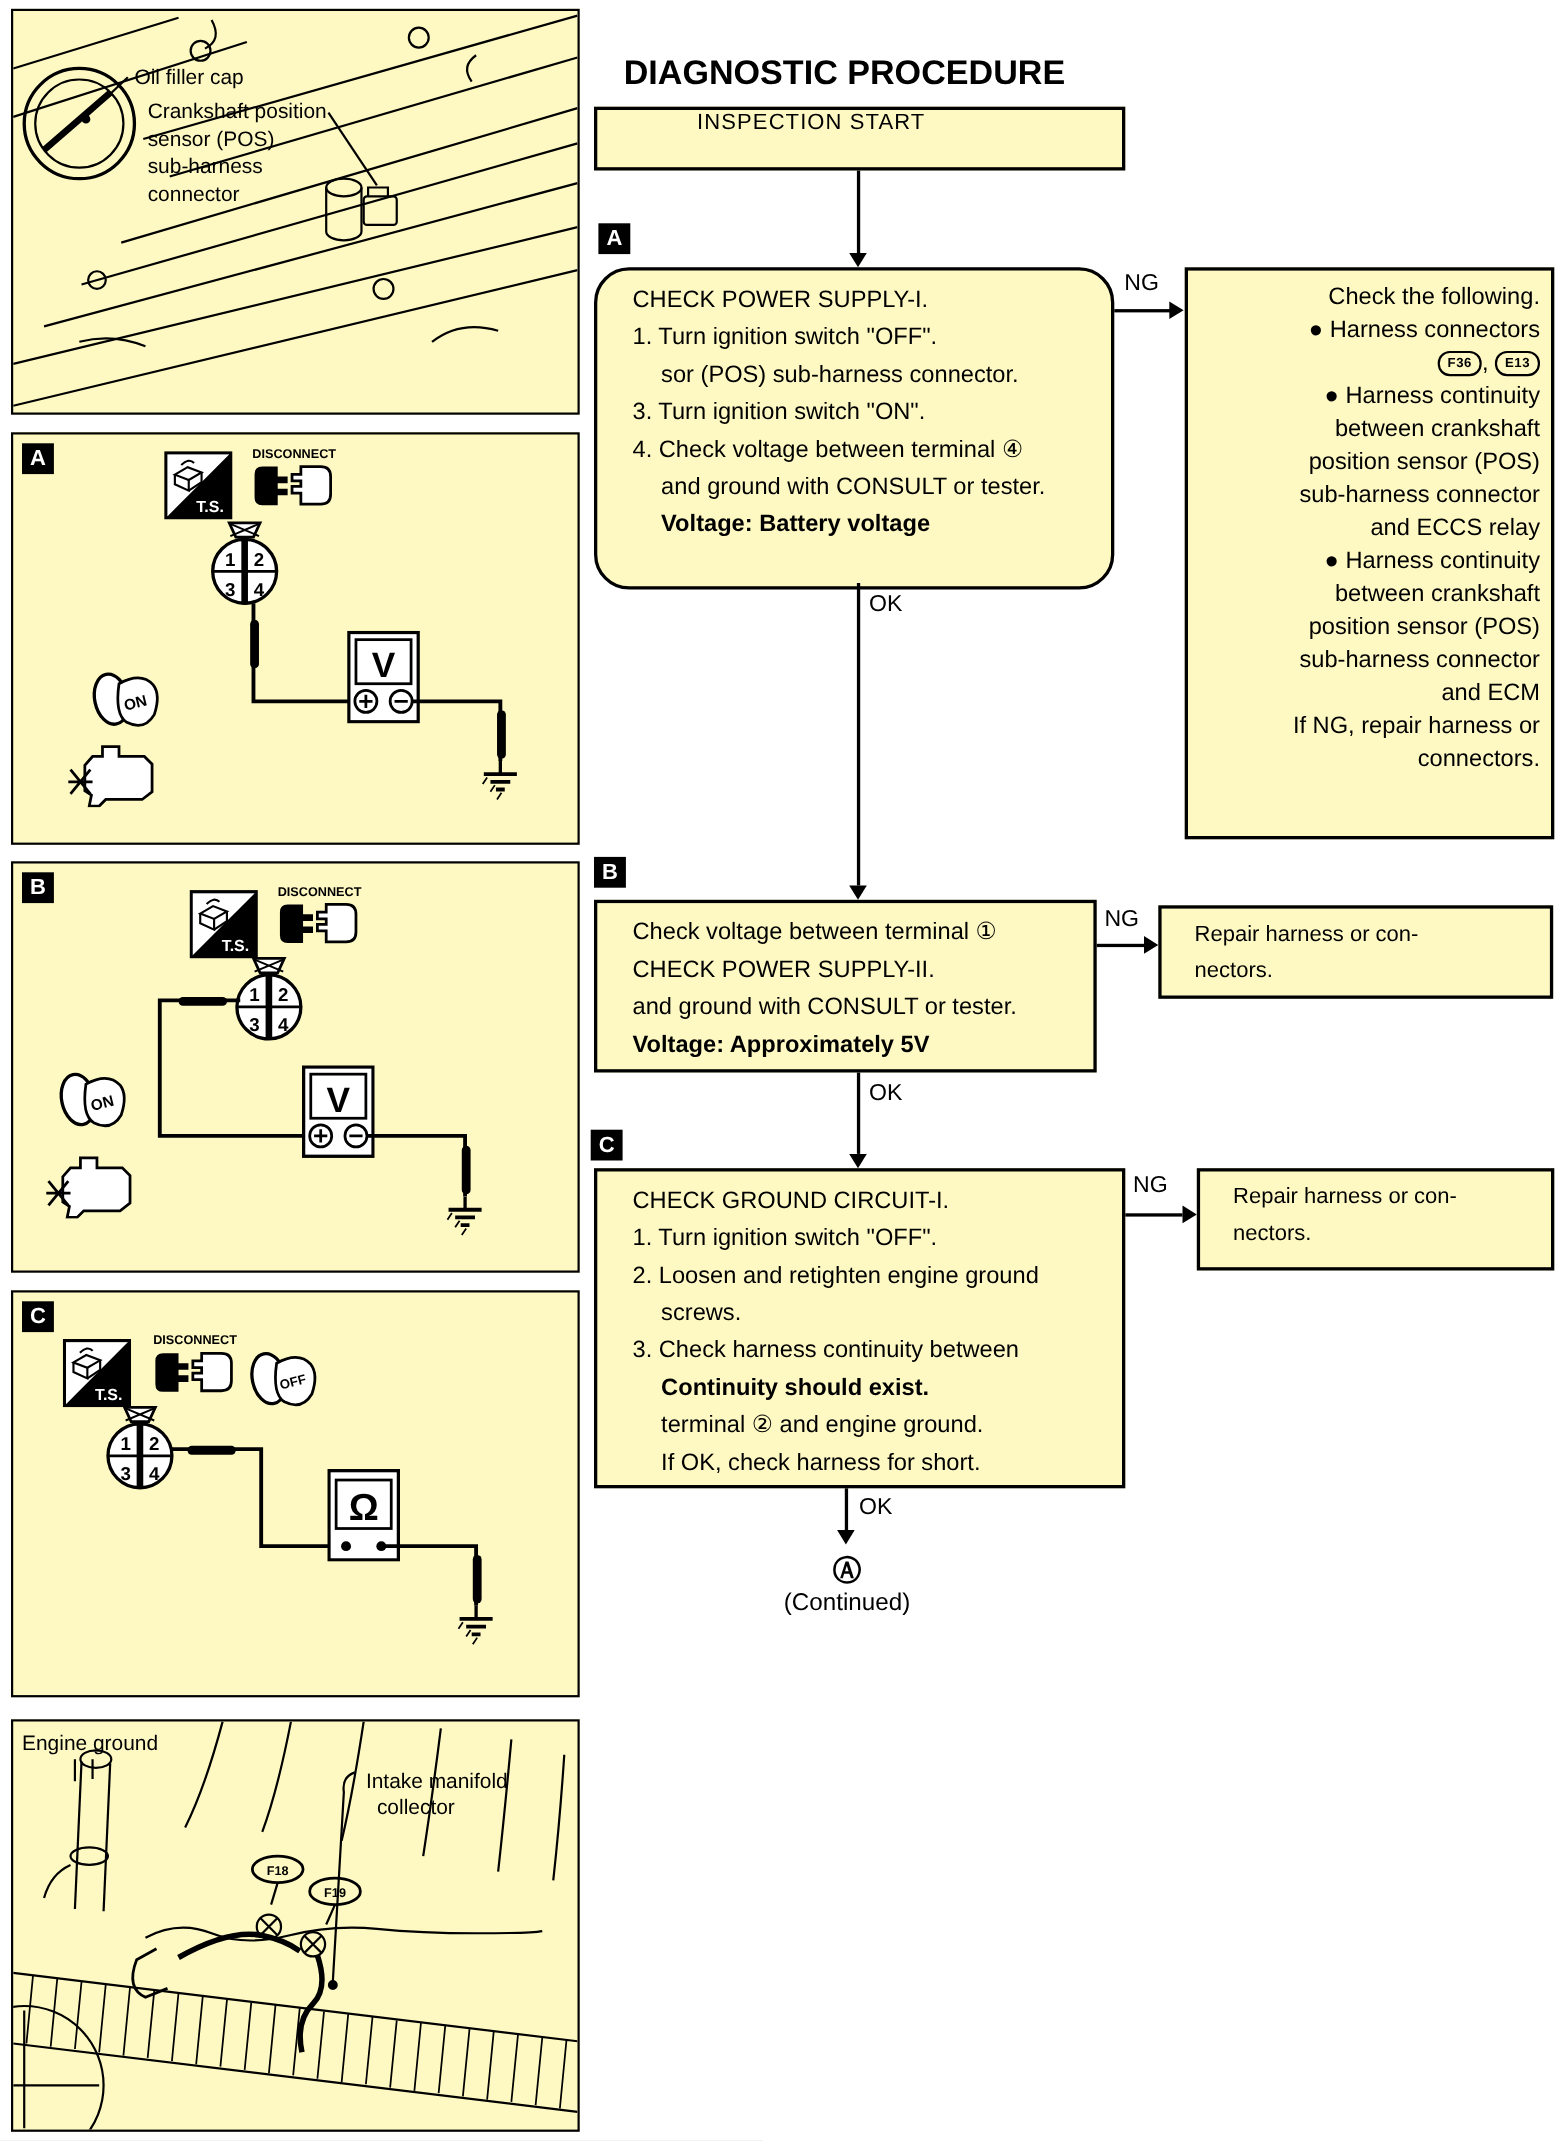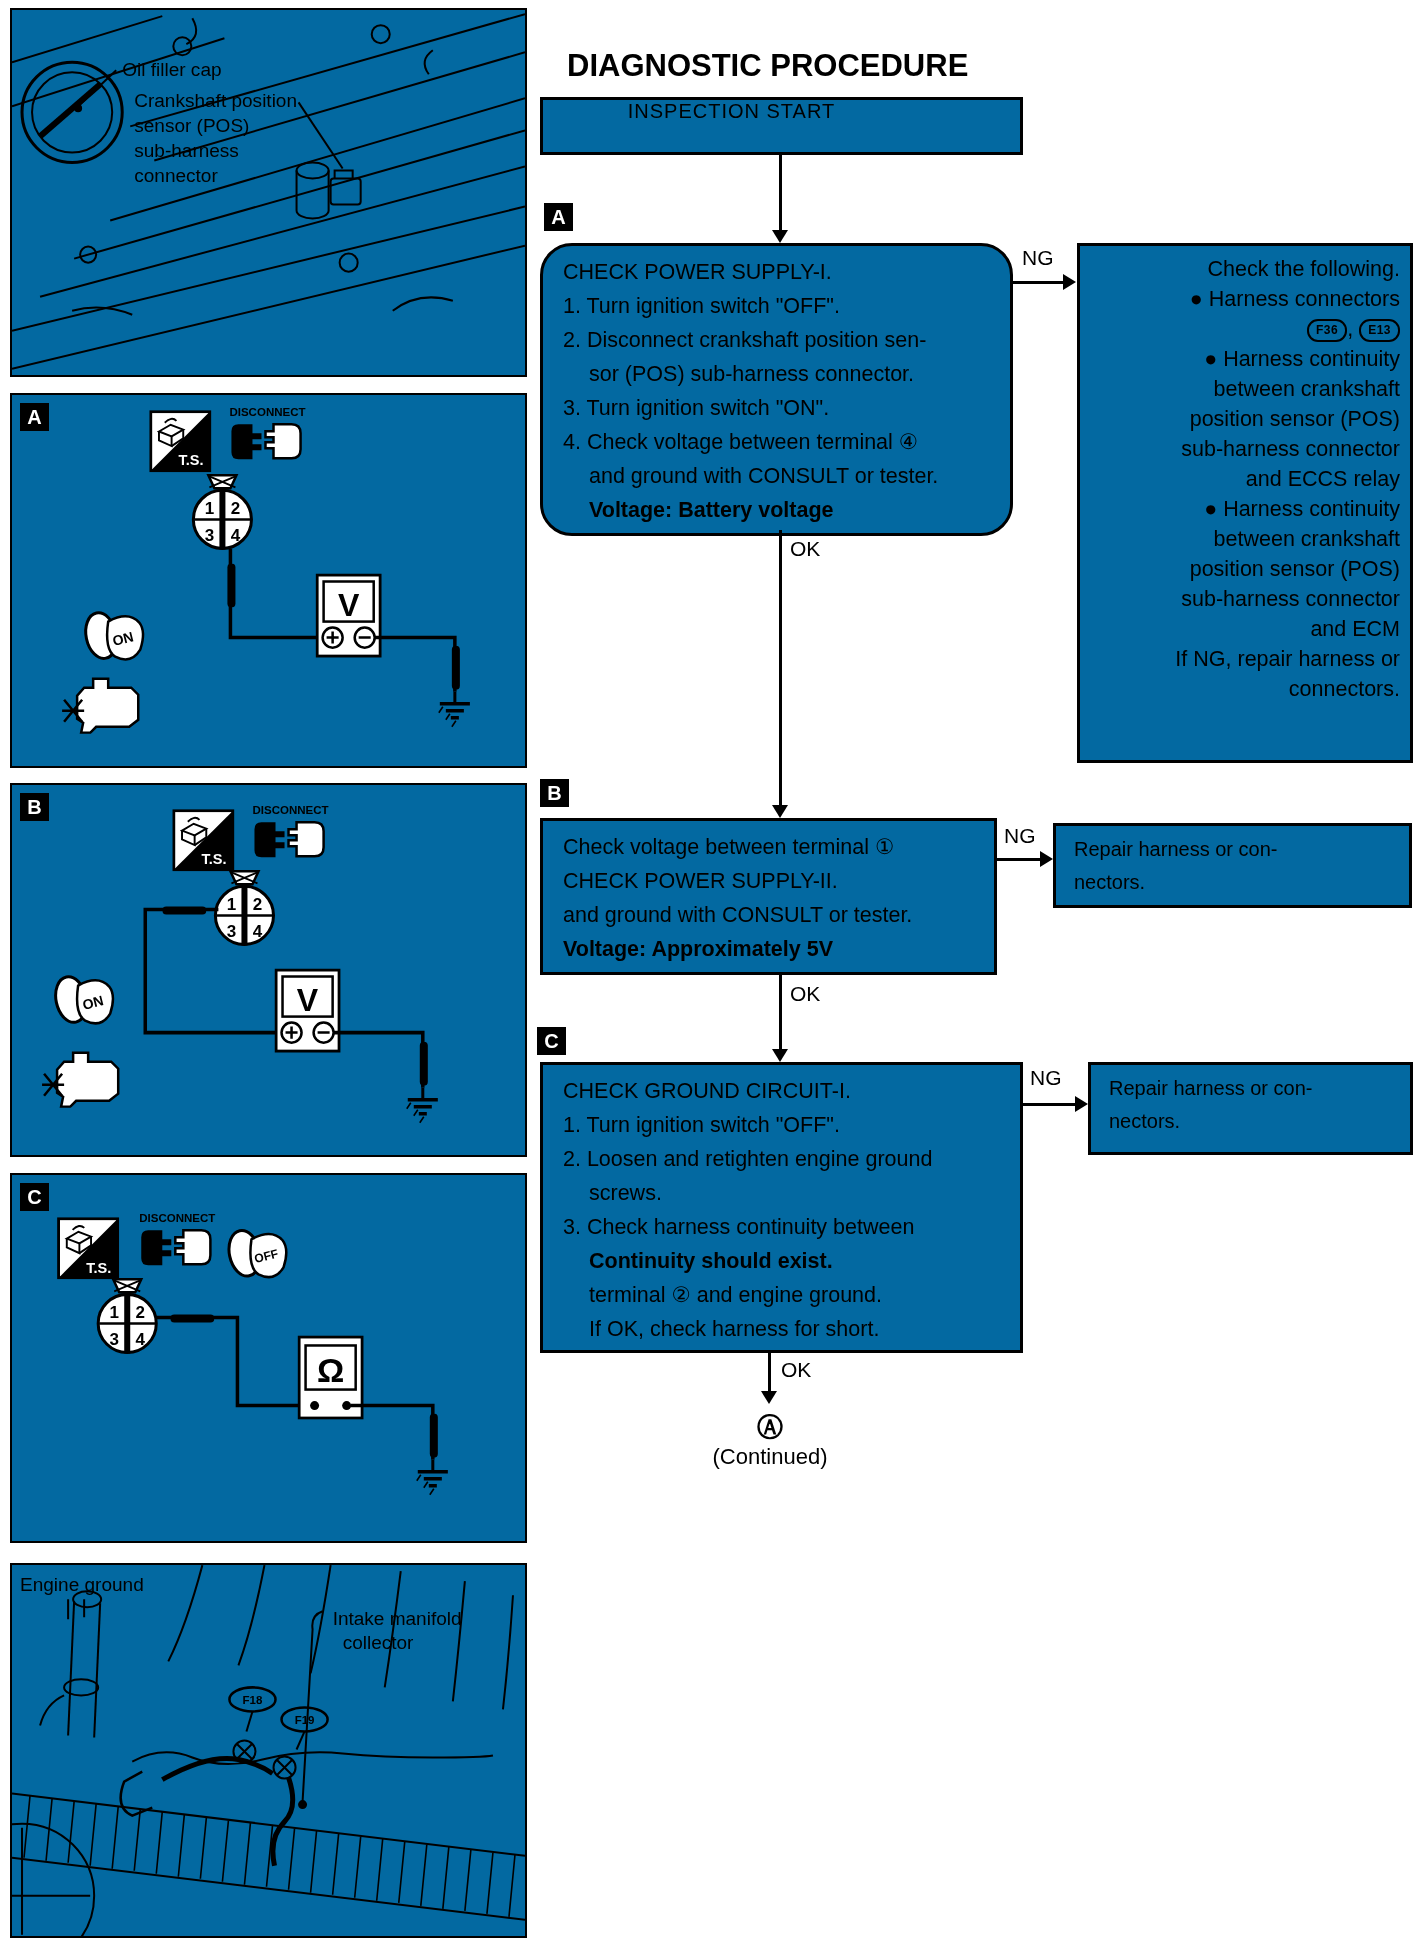--- a/index.html
+++ b/index.html
@@ -1,20 +1,20 @@
 <!DOCTYPE html>
 <html><head>
 <meta charset="utf-8">
 <style>
   html,body{margin:0;padding:0;background:#e8e8e8;}
   #page{
     position:relative;width:1424px;height:1946px;background:#fff;
     font-family:"Liberation Sans", sans-serif;color:#000;overflow:hidden;
   }
-  .box{position:absolute;border:3px solid #000;background:#0369a1;box-sizing:border-box;}
+  .box{position:absolute;border:3px solid #000;background:#fef9c3;box-sizing:border-box;padding-left:12px;}
   .thin{border-width:2.5px;}
   .diag{position:absolute;left:0;top:0;width:100%;height:100%;}
   .marker{
     position:absolute;width:29px;height:28px;background:#000;color:#fff;
     font-weight:bold;font-size:20px;display:flex;align-items:center;justify-content:center;
   }
   .title{position:absolute;font-size:31px;font-weight:bold;letter-spacing:0px;white-space:pre;}
   .startbox{display:flex;align-items:flex-start;justify-content:center;padding-right:100px;font-size:20px;letter-spacing:1px;}
   .fcontent{padding:9px 12px 0 20px;font-size:21.5px;line-height:34px;}
   .rcontentA{padding:8px 10px 0 16px;font-size:21.5px;line-height:30px;text-align:right;}
@@ -265,21 +265,20 @@
 
   <div class="vl" style="left:779px;top:155px;height:78px;"></div>
   <div class="ah-down" style="left:772px;top:230px;"></div>
 
   <div class="marker" style="left:544px;top:203px;">A</div>
 
   <div class="box" style="left:540px;top:243px;width:473px;height:293px;border-radius:32px;">
     <div class="fcontent">
         <div class="tline">CHECK POWER SUPPLY-I.</div>
         <div class="tline">1. Turn ignition switch "OFF".</div>
-        <div class="tline">2. Disconnect crankshaft position sen-</div>
         <div class="tline ind">sor (POS) sub-harness connector.</div>
         <div class="tline">3. Turn ignition switch "ON".</div>
         <div class="tline">4. Check voltage between terminal ④</div>
         <div class="tline ind">and ground with CONSULT or tester.</div>
         <div class="tline b ind">Voltage: Battery voltage</div>
       </div>
   </div>
 
   <div class="lbl" style="left:1022px;top:246px;">NG</div>
   <div class="hl" style="left:1013px;top:281px;width:51px;"></div>

